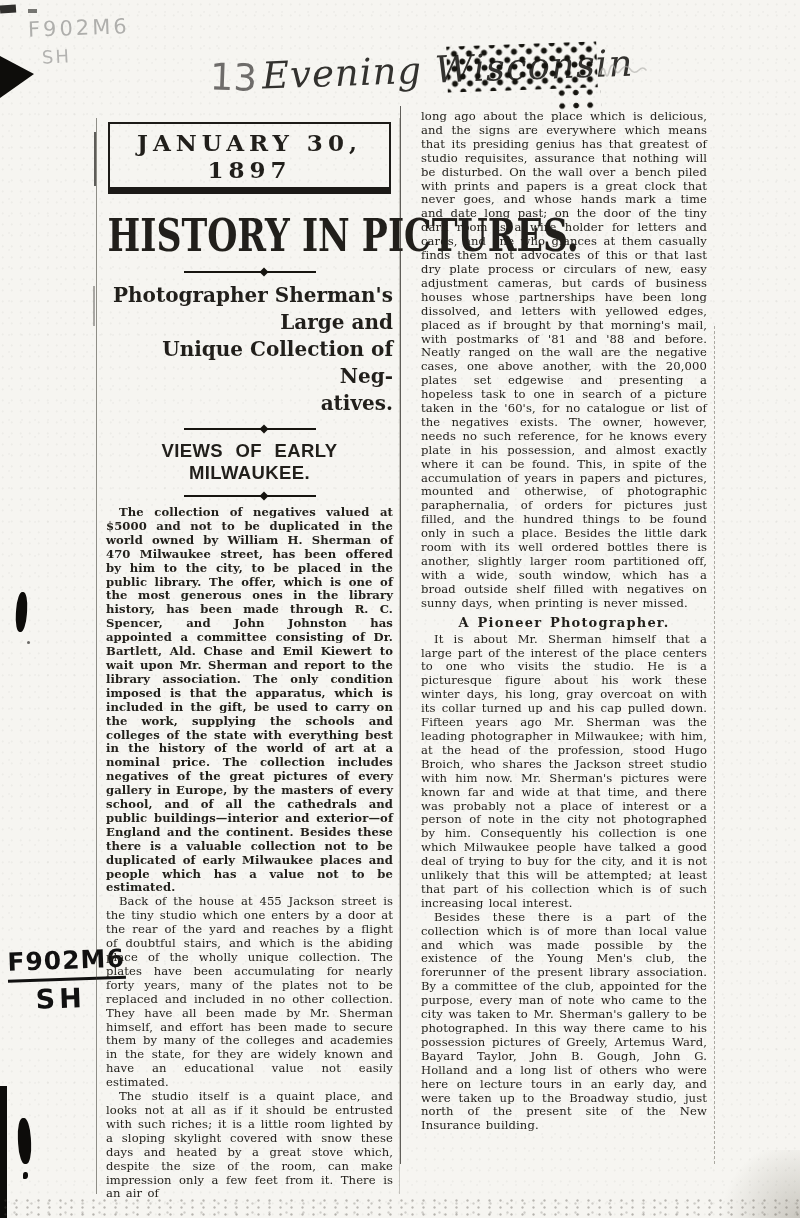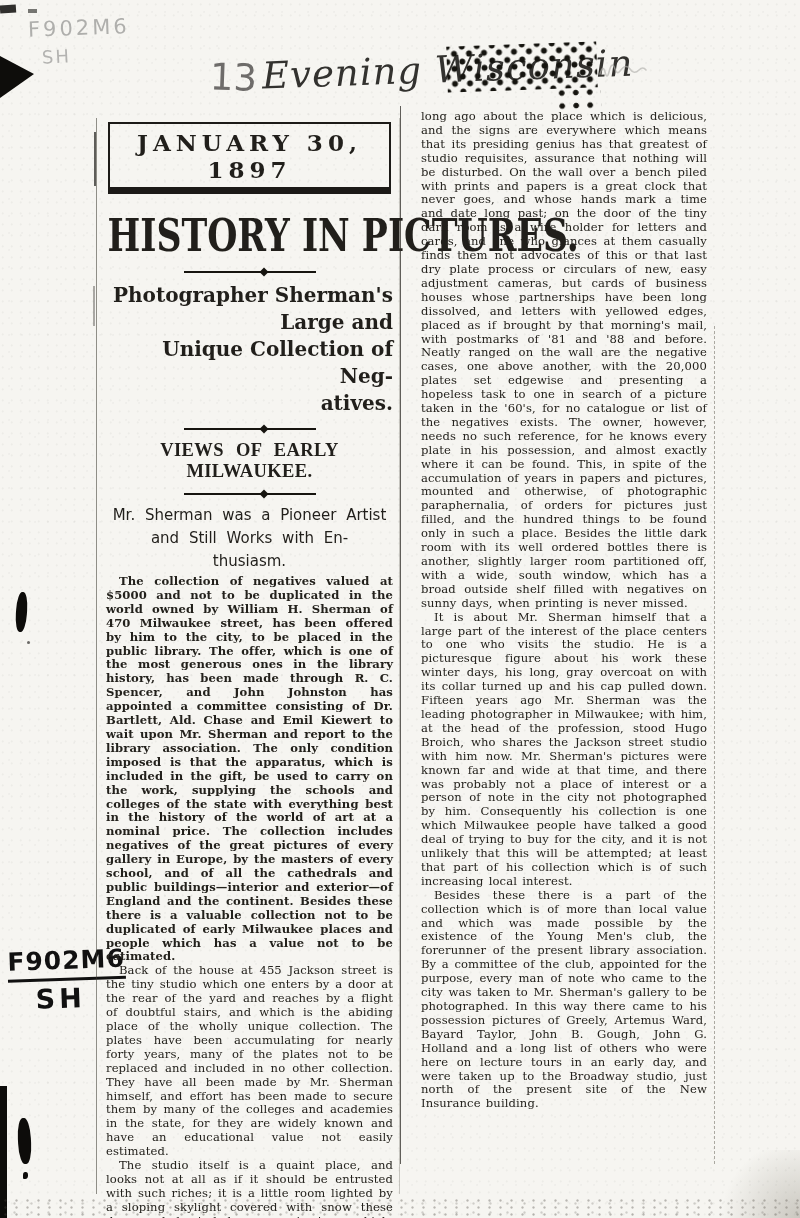--- a/index.html
+++ b/index.html
@@ -62,21 +62,21 @@
   
   .datebox{margin:4px 2px 0 2px;border:2px solid #1c1a17;border-bottom:7px solid #1c1a17;
     text-align:center;padding:5px 0 4px 0;}
   .datebox span{font-weight:bold;font-size:23px;letter-spacing:5px;}
   .headline{margin:16px 0 2px 0;text-align:center;font-weight:bold;font-size:35px;line-height:50px;
     letter-spacing:0px;white-space:nowrap;transform:scale(.99,1.3);transform-origin:center;}
   .divider{position:relative;width:132px;margin:11px auto 9px auto;height:2px;background:#16140f;}
   .divider::after{content:"";position:absolute;left:58%;top:-3px;width:8px;height:8px;background:#16140f;
     transform:rotate(45deg) scale(.8,.8);}
   .deck1{text-align:right;font-weight:bold;font-size:20px;line-height:27px;white-space:pre-line;margin:6px 0 4px 0;}
-  .kicker{font-family:Liberation Serif, serif;font-weight:bold;font-size:18.5px;text-align:center;
+  .kicker{font-family:Liberation Sans, sans-serif;font-weight:bold;font-size:18.5px;text-align:center;
     word-spacing:7px;letter-spacing:.4px;margin:10px 0 2px 0;}
   .deck2{font-family:"DejaVu Sans", sans-serif;font-size:15px;line-height:23px;text-align:center;
     white-space:pre-line;word-spacing:5px;margin:8px 0 2px 0;}
   
   .body-start{margin-top:22px;font-weight:bold;}
   p.body{margin:0;font-size:11.6px;line-height:13.9px;text-align:justify;text-indent:13px;
     letter-spacing:.1px;word-spacing:1.4px;color:#23211c;}
   .section-subhead{text-align:center;font-weight:bold;font-size:13px;letter-spacing:1.2px;
     word-spacing:2px;margin:4px 0 3px 0;}
 </style>
@@ -127,30 +127,28 @@
     <div class="deck1">Photographer Sherman's Large and
 Unique Collection of Neg-
 atives.</div>
 
     <div class="divider"></div>
 
     <div class="kicker">VIEWS OF EARLY MILWAUKEE.</div>
 
     <div class="divider"></div>
 
-    <div class="deck2">Mr. Sherman was a Pioneer Artist
-and Still Works with En-
-thusiasm.</div>
 
     <p class="body body-start">The collection of negatives valued at $5000 and not to be duplicated in the world owned by William H. Sherman of 470 Milwaukee street, has been offered by him to the city, to be placed in the public library.  The offer, which is one of the most generous ones in the library history, has been made through R. C. Spencer, and John Johnston has appointed a committee consisting of Dr. Bartlett, Ald. Chase and Emil Kiewert to wait upon Mr. Sherman and report to the library association.  The only condition imposed is that the apparatus, which is included in the gift, be used to carry on the work, supplying the schools and colleges of the state with everything best in the history of the world of art at a nominal price.  The collection includes negatives of the great pictures of every gallery in Europe, by the masters of every school, and of all the cathedrals and public buildings—interior and exterior—of England and the continent.  Besides these there is a valuable collection not to be duplicated of early Milwaukee places and people which has a value not to be estimated.</p>
     <p class="body">Back of the house at 455 Jackson street is the tiny studio which one enters by a door at the rear of the yard and reaches by a flight of doubtful stairs, and which is the abiding place of the wholly unique collection.  The plates have been accumulating for nearly forty years, many of the plates not to be replaced and included in no other collection.  They have all been made by Mr. Sherman himself, and effort has been made to secure them by many of the colleges and academies in the state, for they are widely known and have an educational value not easily estimated.</p>
     <p class="body">The studio itself is a quaint place, and looks not at all as if it should be entrusted with such riches; it is a little room lighted by a sloping skylight covered with snow these days and heated by a great stove which, despite the size of the room, can make impression only a few feet from it.  There is an air of</p>
   </div>
 
   <div class="col col-right">
     <p class="body" style="text-indent:0;">long ago about the place which is delicious, and the signs are everywhere which means that its presiding genius has that greatest of studio requisites, assurance that nothing will be disturbed. On the wall over a bench piled with prints and papers is a great clock that never goes, and whose hands mark a time and date long past; on the door of the tiny dark room is a wire holder for letters and cards, and one who glances at them casually finds them not advocates of this or that last dry plate process or circulars of new, easy adjustment cameras, but cards of business houses whose partnerships have been long dissolved, and letters with yellowed edges, placed as if brought by that morning's mail, with postmarks of '81 and '88 and before.  Neatly ranged on the wall are the negative cases, one above another, with the 20,000 plates set edgewise and presenting a hopeless task to one in search of a picture taken in the '60's, for no catalogue or list of the negatives exists.  The owner, however, needs no such reference, for he knows every plate in his possession, and almost exactly where it can be found.  This, in spite of the accumulation of years in papers and pictures, mounted and otherwise, of photographic paraphernalia, of orders for pictures just filled, and the hundred things to be found only in such a place. Besides the little dark room with its well ordered bottles there is another, slightly larger room partitioned off, with a wide, south window, which has a broad outside shelf filled with negatives on sunny days, when printing is never missed.</p>
 
+    <div class="section-subhead">A Pioneer Photographer.</div>
 
     <p class="body">It is about Mr. Sherman himself that a large part of the interest of the place centers to one who visits the studio.  He is a picturesque figure about his work these winter days, his long, gray overcoat on with its collar turned up and his cap pulled down.   Fifteen years ago Mr. Sherman was the leading photographer in Milwaukee; with him, at the head of the profession, stood Hugo Broich, who shares the Jackson street studio with him now.   Mr. Sherman's pictures were known far and wide at that time, and there was probably not a place of interest or a person of note in the city not photographed by him. Consequently his collection is one which Milwaukee people have talked a good deal of trying to buy for the city, and it is not unlikely that this will be attempted;  at least that part of his collection which is of such increasing local interest.</p>
     <p class="body">Besides these there is a part of the collection which is of more than local value and which was made possible by the existence of the Young Men's club, the forerunner of the present library association.   By a committee of the club, appointed for the purpose, every man of note who came to the city was taken to Mr. Sherman's gallery to be photographed.  In this way there came to his possession pictures of Greely, Artemus Ward, Bayard Taylor, John B. Gough, John G. Holland and a long list of others who were here on lecture tours in an early day, and were taken up to the Broadway studio, just north of the present site of the New Insurance building.</p>
   </div>
 
 </div>
 
 </body></html>

